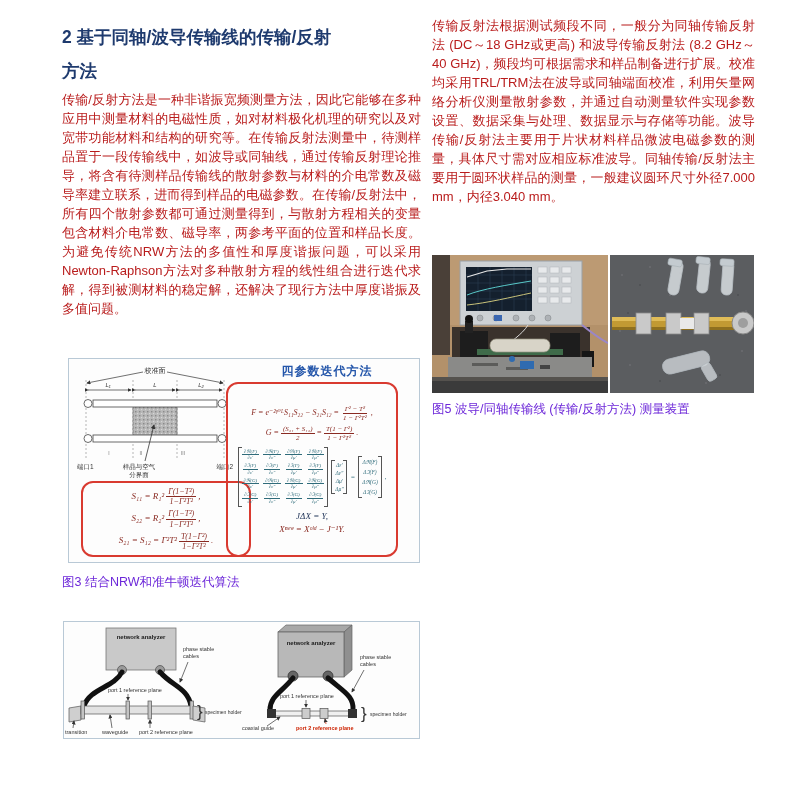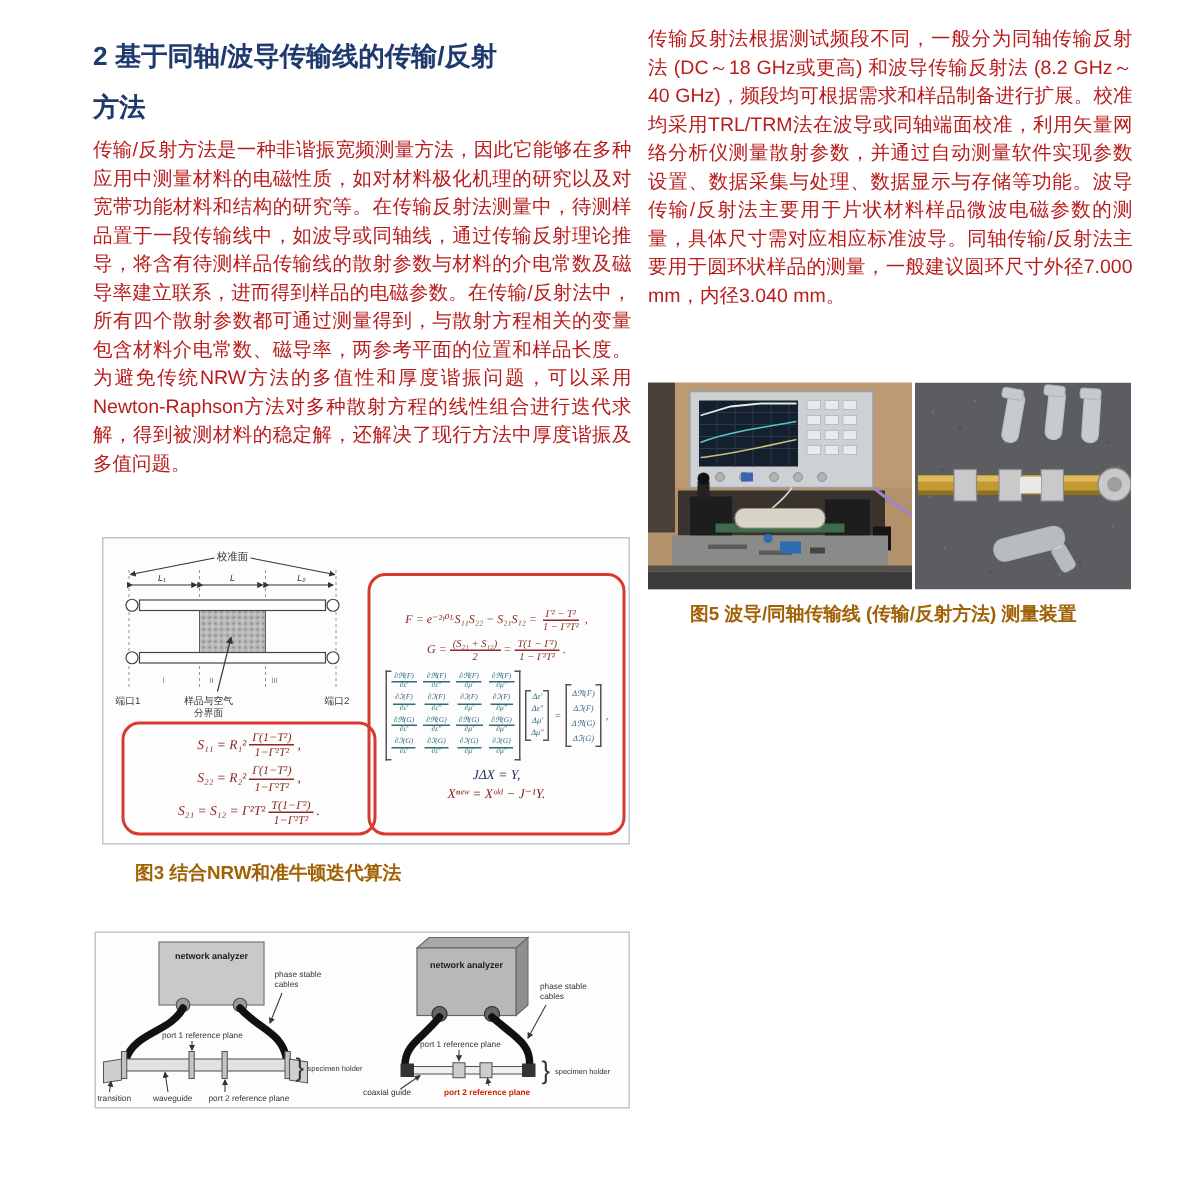--- a/index.html
+++ b/index.html
@@ -12,34 +12,34 @@
     position:absolute; left:62px; top:20px; width:282px;
     font-size:17.5px; font-weight:bold; line-height:34px; color:#1e3a6e;
   }
   .body-par {
     position:absolute; font-size:13px; line-height:19px; color:#b91c1c;
     text-align:justify;
   }
   #left-par  { left:62px;  top:90px; width:359px; }
   #right-par { left:432px; top:16px; width:323px; }
   .figcap {
-    position:absolute; font-size:12.5px; font-weight:bold; color:#a16207;margin-left:28px;
+    position:absolute; font-size:12.5px; font-weight:normal; color:#6d28d9;
   }
   
   .figbox {
     position:absolute; background:#fdfdfd; border:1px solid #b9c9d6;
   }
   #fig3 { left:68px; top:358px; width:352px; height:205px; }
   #fig3-diagram { position:absolute; left:6px; top:4px; }
   .redbox {
     position:absolute; border:2px solid #d93a30; border-radius:12px;
     display:flex; flex-direction:column; justify-content:center; align-items:center;
   }
   #s-eq-box { left:12px; top:122px; width:170px; height:76px; gap:3px; }
-  #iter-box { left:176px; top:23px; width:172px; height:175px; gap:3px; padding:2px 0; }
+  #iter-box { left:157px; top:23px; width:172px; height:175px; gap:3px; padding:2px 0; }
   .iter-title {
     position:absolute; left:172px; top:4px; width:172px; text-align:center;
     font-size:12px; font-weight:bold; color:#2456aa; letter-spacing:1px;
   }
   .eq {
     display:flex; align-items:center; justify-content:center; gap:2px;
     font-family:"Liberation Serif","DejaVu Serif",serif; font-style:italic;
     color:#8a2a22; font-size:9px; line-height:1.1; white-space:nowrap;
   }
   .eq.small { font-size:8px; }
@@ -145,20 +145,21 @@
       <div class="eq">
         <span>S₂₁ = S₁₂ = Γ²T²</span>
         <span class="frac">
             <span class="num">T(1−Γ²)</span>
             <span class="den">1−Γ²T²</span>
           </span>
         <span>.</span>
       </div>
     </div>
 
+    <div class="iter-title">四参数迭代方法</div>
     <div class="redbox" id="iter-box">
       <div class="eq small">
         <span>F = e⁻²ᵞ⁰ᴸS₁₁S₂₂ − S₂₁S₁₂ =</span>
         <span class="frac" style="font-size:7px">
             <span class="num">Γ² − T²</span>
             <span class="den">1 − Γ²T²</span>
           </span>
         <span>,</span>
       </div>
       <div class="eq small">

